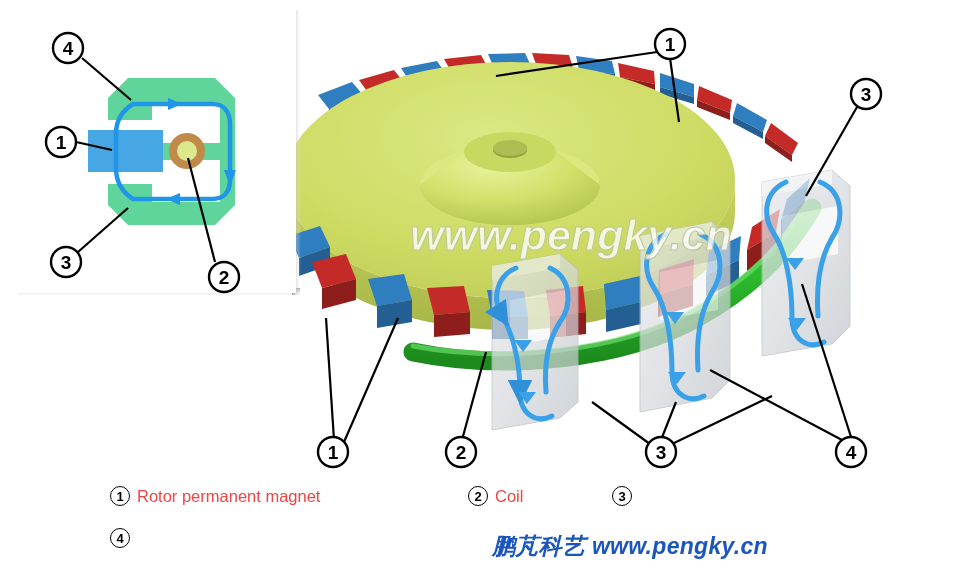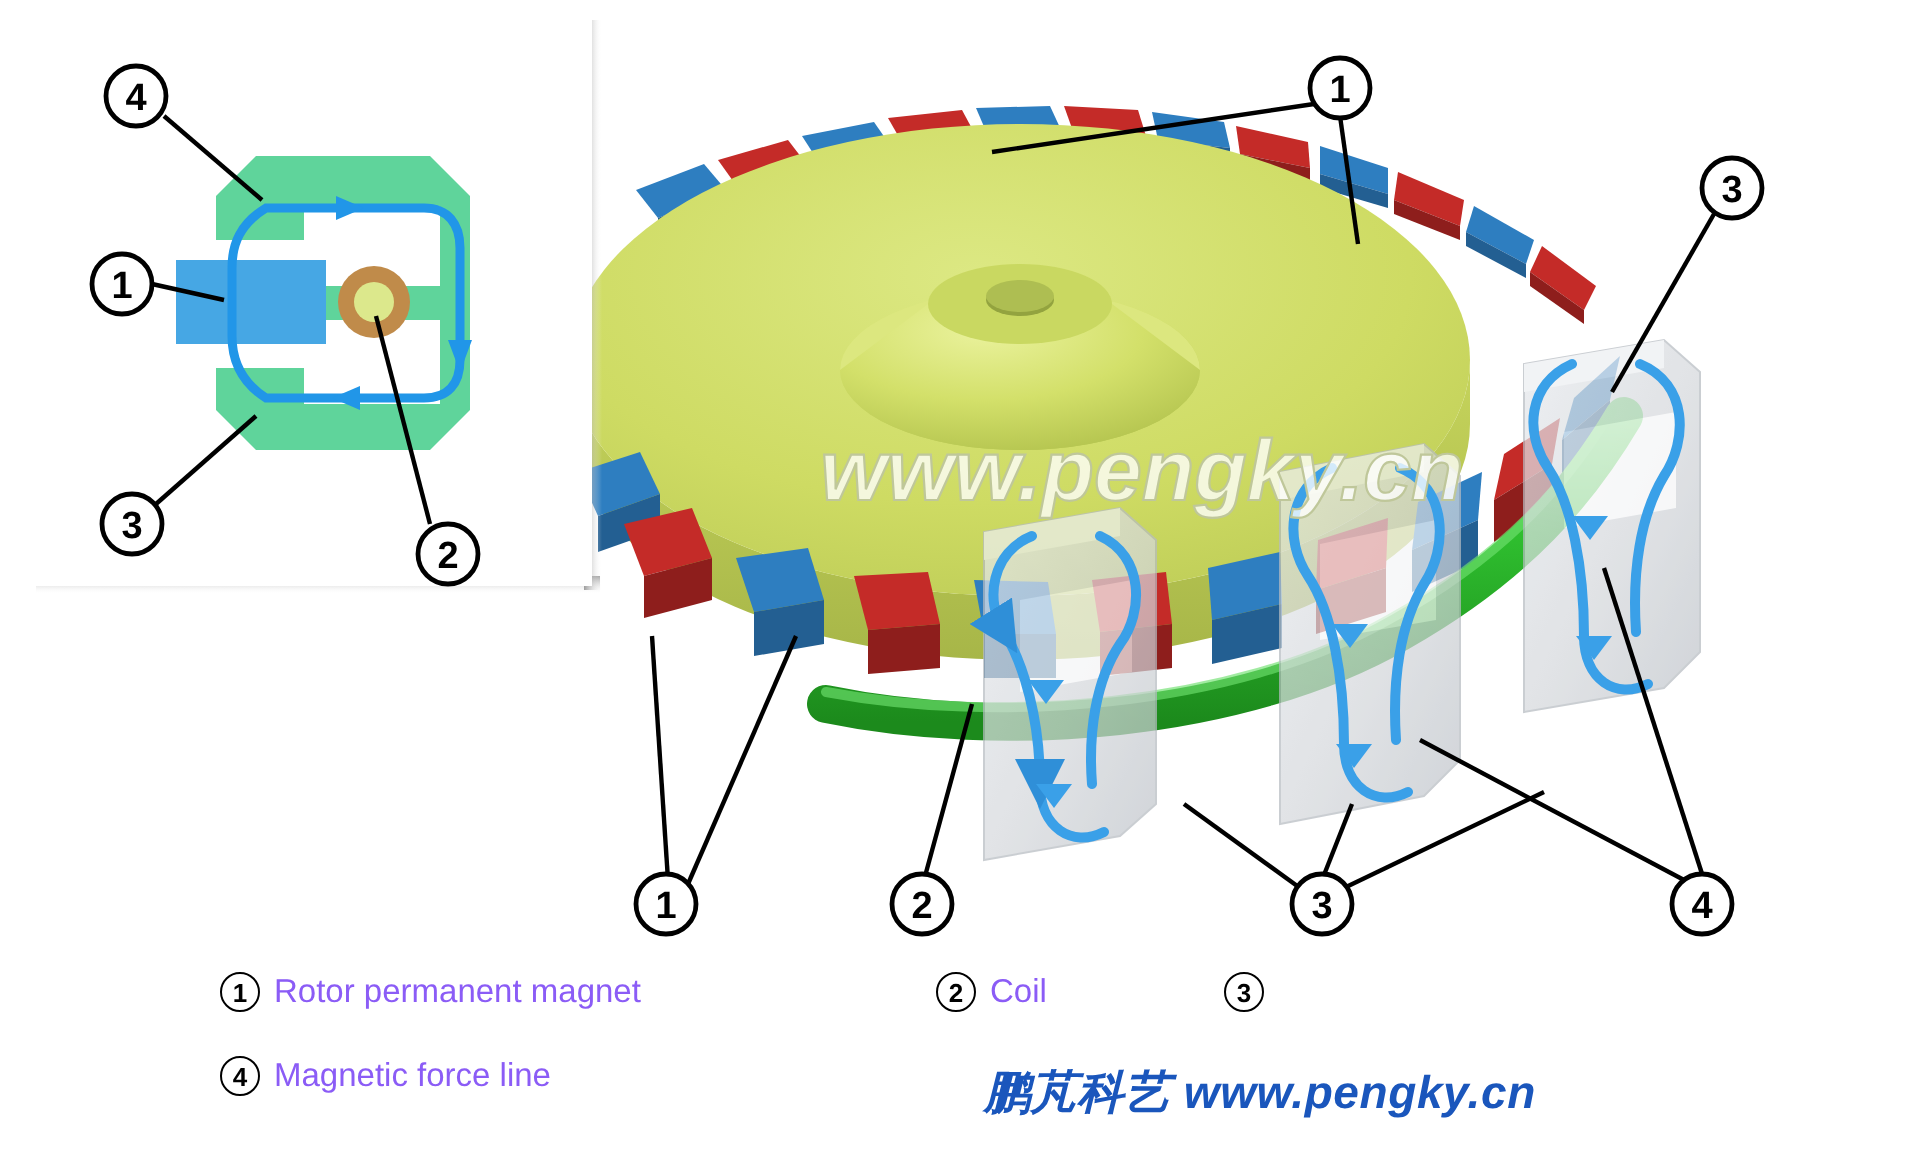--- a/index.html
+++ b/index.html
@@ -6,21 +6,21 @@
   body{width:960px;height:580px;position:relative;overflow:hidden;
        font-family:"Liberation Sans","DejaVu Sans",sans-serif;}
   .stage{position:absolute;left:0;top:0;width:960px;height:580px;}
   svg{display:block;}
   .legend{position:absolute;left:0;top:478px;width:960px;height:102px;}
   .legrow{position:absolute;display:flex;align-items:center;}
   .legnum{width:20px;height:20px;border:1.6px solid #000;border-radius:50%;
           display:flex;align-items:center;justify-content:center;
           font-size:13px;font-weight:bold;color:#000;box-sizing:border-box;
           flex:0 0 auto;}
-  .legtext{margin-left:7px;font-size:16.5px;color:#8b5cf6;white-space:nowrap;}
+  .legtext{margin-left:7px;font-size:16.5px;color:#ef4444;white-space:nowrap;}
   .brand{position:absolute;left:492px;top:531px;font-size:23px;font-weight:bold;
          font-style:italic;color:#1A56BC;white-space:nowrap;letter-spacing:.3px;}
   .brand .cn{font-family:Liberation Sans, sans-serif;}
 </style>
 </head>
 <body>
 
 <div class="stage">
 <svg width="960" height="580" viewBox="0 0 960 580">
   <defs>
@@ -337,20 +337,19 @@
   </div>
   <div class="legrow" id="leg1" style="left: 468px; top: 8px;">
     <span class="legnum">2</span>
     <span class="legtext">Coil</span>
   </div>
   <div class="legrow" id="leg2" style="left: 612px; top: 8px;">
     <span class="legnum">3</span>
   </div>
   <div class="legrow" id="leg3" style="left: 110px; top: 50px;">
     <span class="legnum">4</span>
-    <span class="legtext">Magnetic force line</span>
   </div>
 </div>
 
 <div class="brand">
   <span class="cn">鹏芃科艺</span>
   <span>www.pengky.cn</span>
 </div>
 
 </body></html>

